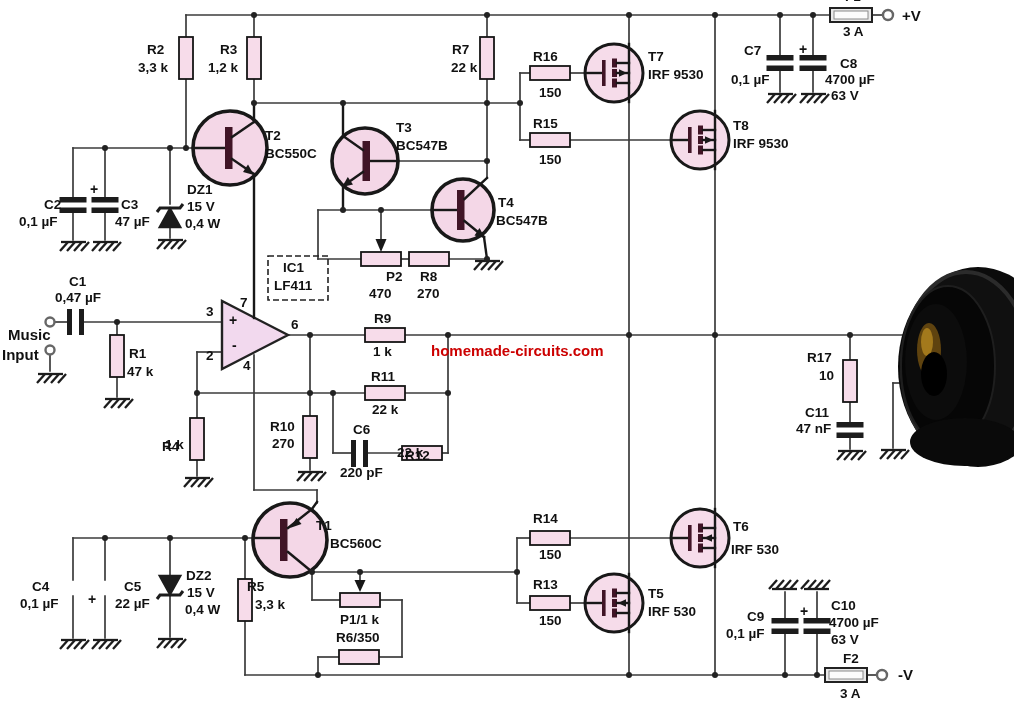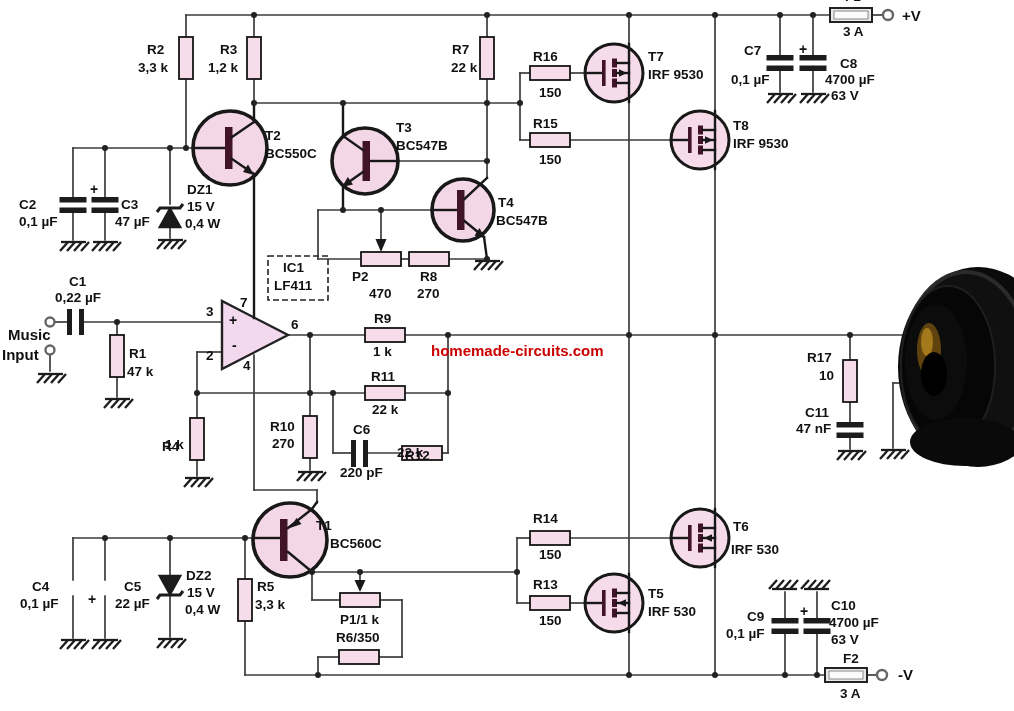--- a/index.html
+++ b/index.html
@@ -409,36 +409,36 @@
 <div class="lbl" style="left:265px;top:147px">BC550C</div>
 <div class="lbl" style="left:396px;top:121px">T3</div>
 <div class="lbl" style="left:396px;top:139px">BC547B</div>
 <div class="lbl" style="left:498px;top:196px">T4</div>
 <div class="lbl" style="left:496px;top:214px">BC547B</div>
 
 <div class="lbl" style="left:187px;top:183px">DZ1</div>
 <div class="lbl" style="left:187px;top:200px">15 V</div>
 <div class="lbl" style="left:185px;top:217px">0,4 W</div>
 
-<div class="lbl" style="left:19px;top:198px">C2</div>
+<div class="lbl" style="left:44px;top:198px">C2</div>
 <div class="lbl" style="left:19px;top:215px">0,1 µF</div>
 <div class="lbl sign" style="left:90px;top:182px">+</div>
 <div class="lbl" style="left:121px;top:198px">C3</div>
 <div class="lbl" style="left:115px;top:215px">47 µF</div>
 
 <div class="lbl" style="left:283px;top:261px">IC1</div>
 <div class="lbl" style="left:274px;top:279px">LF411</div>
 
-<div class="lbl" style="left:352px;top:270px">P2</div>
+<div class="lbl" style="left:386px;top:270px">P2</div>
 <div class="lbl" style="left:369px;top:287px">470</div>
 <div class="lbl" style="left:420px;top:270px">R8</div>
 <div class="lbl" style="left:417px;top:287px">270</div>
 
 <div class="lbl" style="left:69px;top:275px">C1</div>
-<div class="lbl" style="left:55px;top:291px">0,22 µF</div>
+<div class="lbl" style="left:55px;top:291px">0,47 µF</div>
 <div class="lbl big" style="left:8px;top:327px">Music</div>
 <div class="lbl big" style="left:2px;top:347px">Input</div>
 <div class="lbl" style="left:129px;top:347px">R1</div>
 <div class="lbl" style="left:127px;top:365px">47 k</div>
 
 <div class="lbl" style="left:206px;top:305px">3</div>
 <div class="lbl" style="left:240px;top:296px">7</div>
 <div class="lbl" style="left:206px;top:349px">2</div>
 <div class="lbl" style="left:243px;top:359px">4</div>
 <div class="lbl" style="left:291px;top:318px">6</div>
@@ -469,21 +469,21 @@
 <div class="lbl" style="left:330px;top:537px">BC560C</div>
 
 <div class="lbl" style="left:32px;top:580px">C4</div>
 <div class="lbl" style="left:20px;top:597px">0,1 µF</div>
 <div class="lbl sign" style="left:88px;top:592px">+</div>
 <div class="lbl" style="left:124px;top:580px">C5</div>
 <div class="lbl" style="left:115px;top:597px">22 µF</div>
 <div class="lbl" style="left:186px;top:569px">DZ2</div>
 <div class="lbl" style="left:187px;top:586px">15 V</div>
 <div class="lbl" style="left:185px;top:603px">0,4 W</div>
-<div class="lbl" style="left:257px;top:580px">R5</div>
+<div class="lbl" style="left:247px;top:580px">R5</div>
 <div class="lbl" style="left:255px;top:598px">3,3 k</div>
 
 <div class="lbl" style="left:340px;top:613px">P1/1 k</div>
 <div class="lbl" style="left:336px;top:631px">R6/350</div>
 
 <div class="lbl" style="left:533px;top:512px">R14</div>
 <div class="lbl" style="left:539px;top:548px">150</div>
 <div class="lbl" style="left:533px;top:578px">R13</div>
 <div class="lbl" style="left:539px;top:614px">150</div>
 

